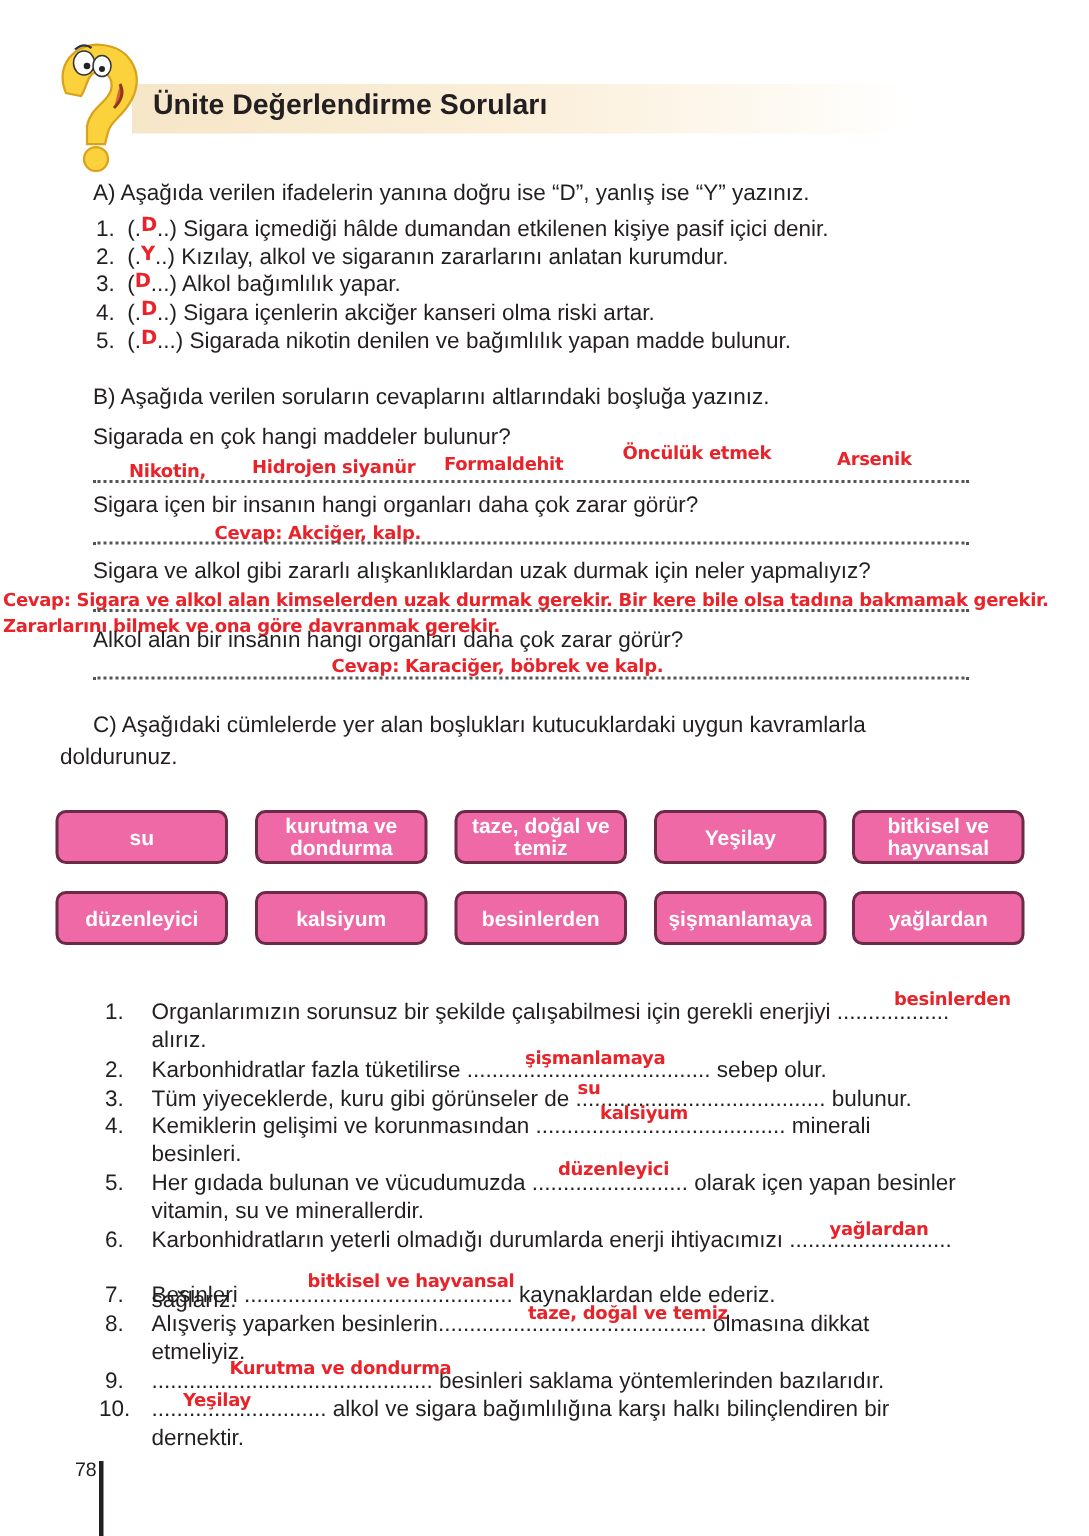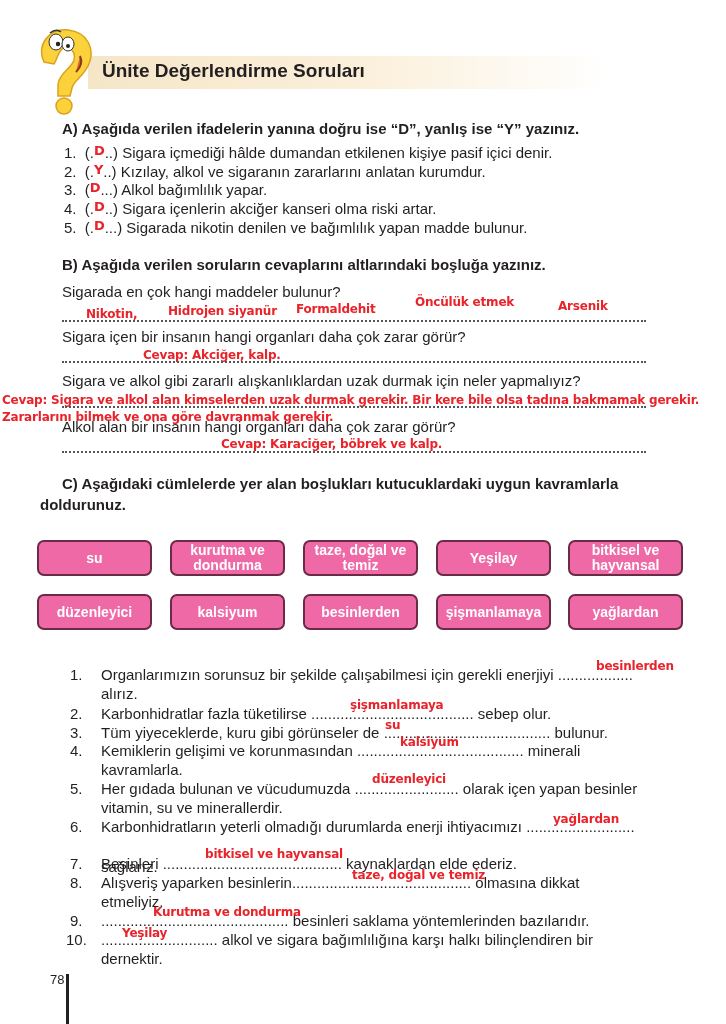--- a/index.html
+++ b/index.html
@@ -8,21 +8,21 @@
 
   .abs { position: absolute; }
   .ans { color: #e8232a; font-family: "DejaVu Sans", sans-serif; font-weight: bold; font-size: 12px; letter-spacing: -0.2px; white-space: nowrap; }
 
   
   #header-bar { left: 88px; top: 56px; width: 520px; height: 33px;
     background: linear-gradient(to right, #f6e6c8 0%, #fbf0dc 55%, rgba(255,255,255,0) 100%); }
   #header-title { left: 102px; top: 60px; font-size: 19px; font-weight: bold; color: #231f20; white-space: nowrap; }
   #mascot { left: 30px; top: 22px; width: 70px; height: 94px; }
 
-  .section-title { font-size: 15px; font-weight: bold; white-space: nowrap; }
+  .section-title { font-size: 15px; font-weight: normal; white-space: nowrap; }
   .line { font-size: 15px; white-space: nowrap; color: #231f20; }
   .dots { border-bottom: 2px dotted #555; height: 2px; }
 
   
   .kbox { position: absolute; width: 115px; height: 36px; background: #ee69a5;
     border: 2px solid #6b2a45; border-radius: 7px; color: #ffffff; font-weight: bold;
     font-size: 14px; line-height: 15px; display: flex; align-items: center; justify-content: center;
     text-align: center; padding: 0 4px; }
 
   .num { position: absolute; font-size: 15px; }
@@ -100,21 +100,21 @@
     <div class="ftext" style="left: 101px; top: 685px;">alırız.</div>
     <div class="abs ans" style="left: 596px; top: 659px;">besinlerden</div>
     <div class="num" style="left: 70px; top: 705px;">2.</div>
     <div class="ftext" style="left: 101px; top: 705px;">Karbonhidratlar fazla tüketilirse ....................................... sebep olur.</div>
     <div class="abs ans" style="left: 350px; top: 698px;">şişmanlamaya</div>
     <div class="num" style="left: 70px; top: 724px;">3.</div>
     <div class="ftext" style="left: 101px; top: 724px;">Tüm yiyeceklerde, kuru gibi görünseler de ........................................ bulunur.</div>
     <div class="abs ans" style="left: 385px; top: 718px;">su</div>
     <div class="num" style="left: 70px; top: 742px;">4.</div>
     <div class="ftext" style="left: 101px; top: 742px;">Kemiklerin gelişimi ve korunmasından ........................................ minerali</div>
-    <div class="ftext" style="left: 101px; top: 761px;">kavramlarla.</div>
+    <div class="ftext" style="left: 101px; top: 761px;">besinleri.</div>
     <div class="abs ans" style="left: 400px; top: 735px;">kalsiyum</div>
     <div class="num" style="left: 70px; top: 780px;">5.</div>
     <div class="ftext" style="left: 101px; top: 780px;">Her gıdada bulunan ve vücudumuzda ......................... olarak içen yapan besinler</div>
     <div class="ftext" style="left: 101px; top: 799px;">vitamin, su ve minerallerdir.</div>
     <div class="abs ans" style="left: 372px; top: 772px;">düzenleyici</div>
     <div class="num" style="left: 70px; top: 818px;">6.</div>
     <div class="ftext" style="left: 101px; top: 818px;">Karbonhidratların yeterli olmadığı durumlarda enerji ihtiyacımızı ..........................</div>
     <div class="ftext" style="left: 101px; top: 858px;">sağlarız.</div>
     <div class="abs ans" style="left: 553px; top: 812px;">yağlardan</div>
     <div class="num" style="left: 70px; top: 855px;">7.</div>

